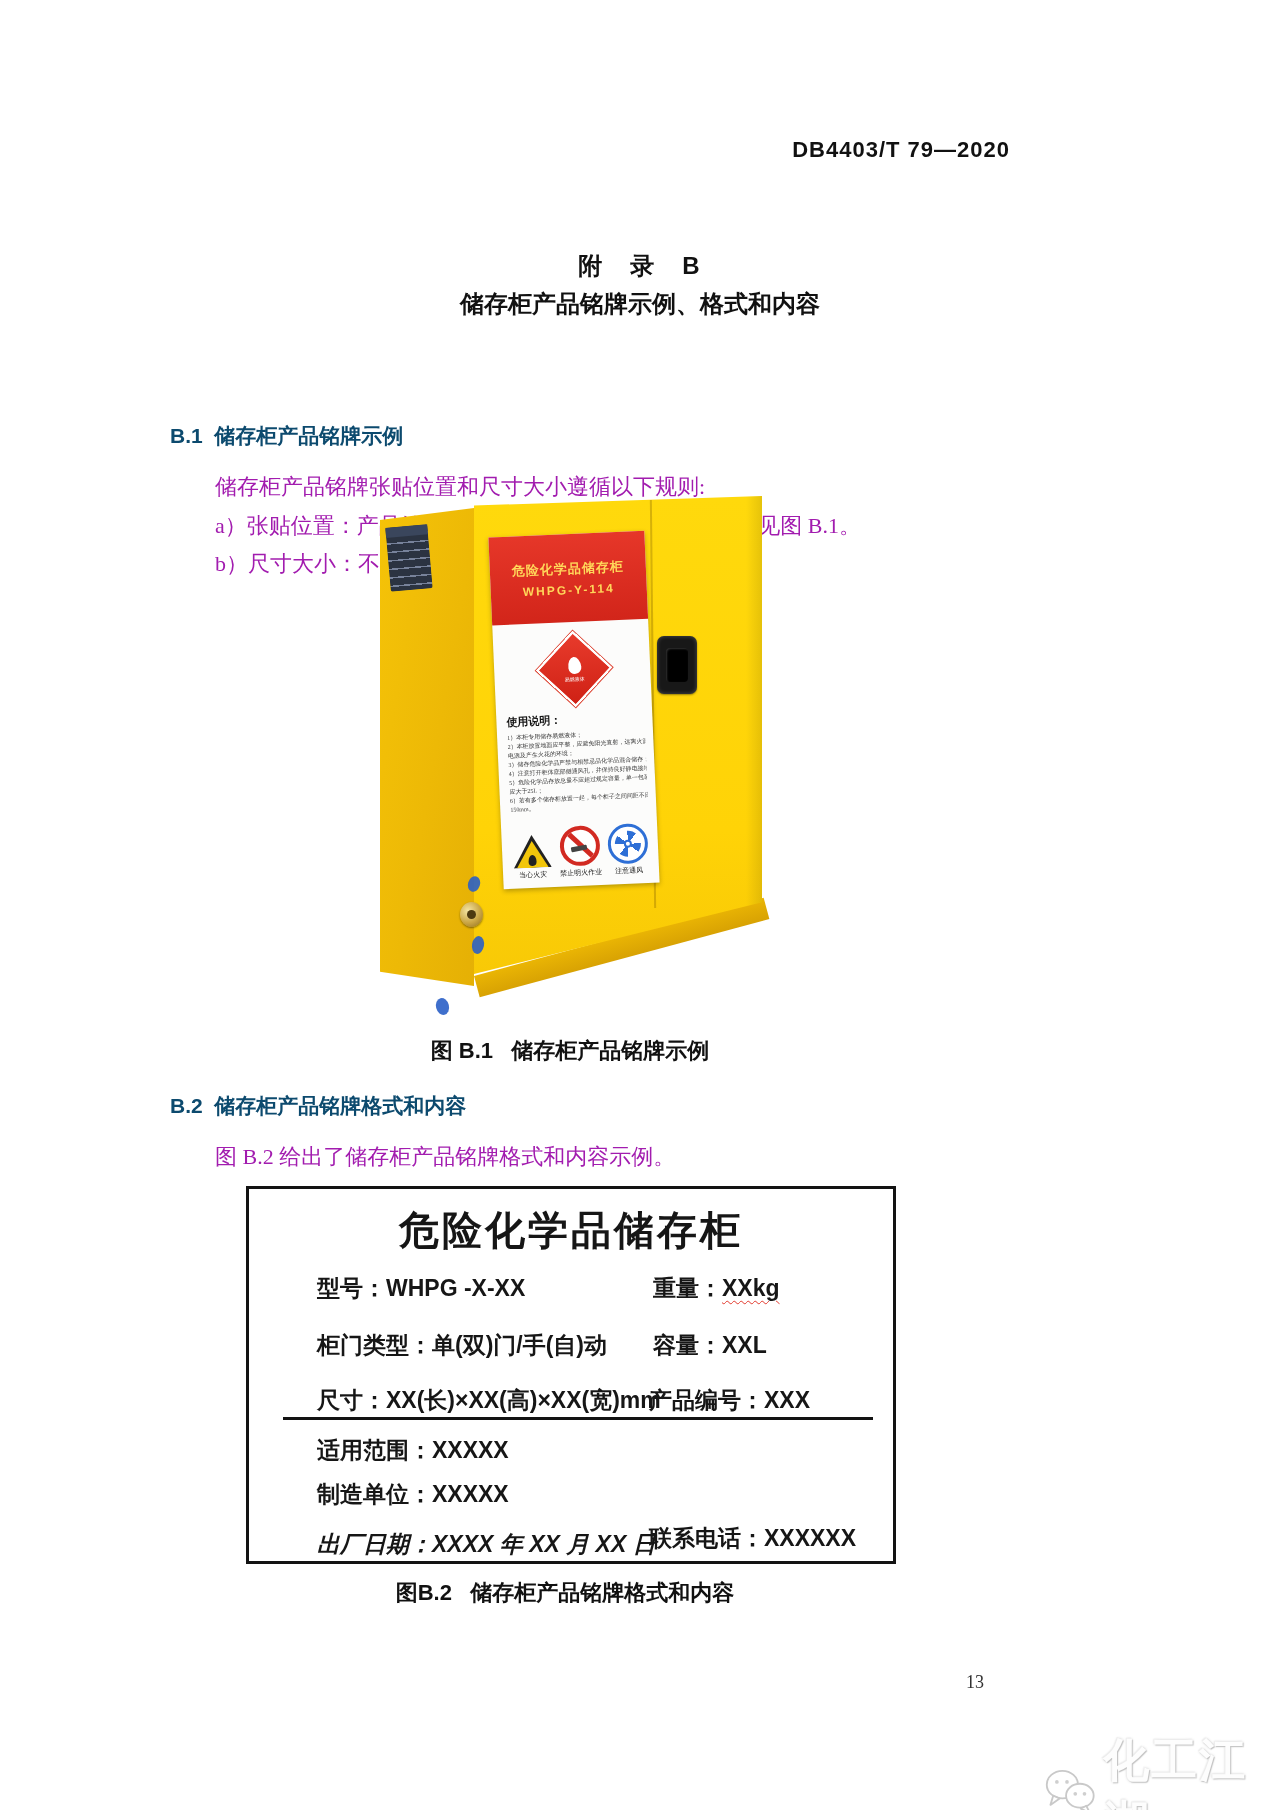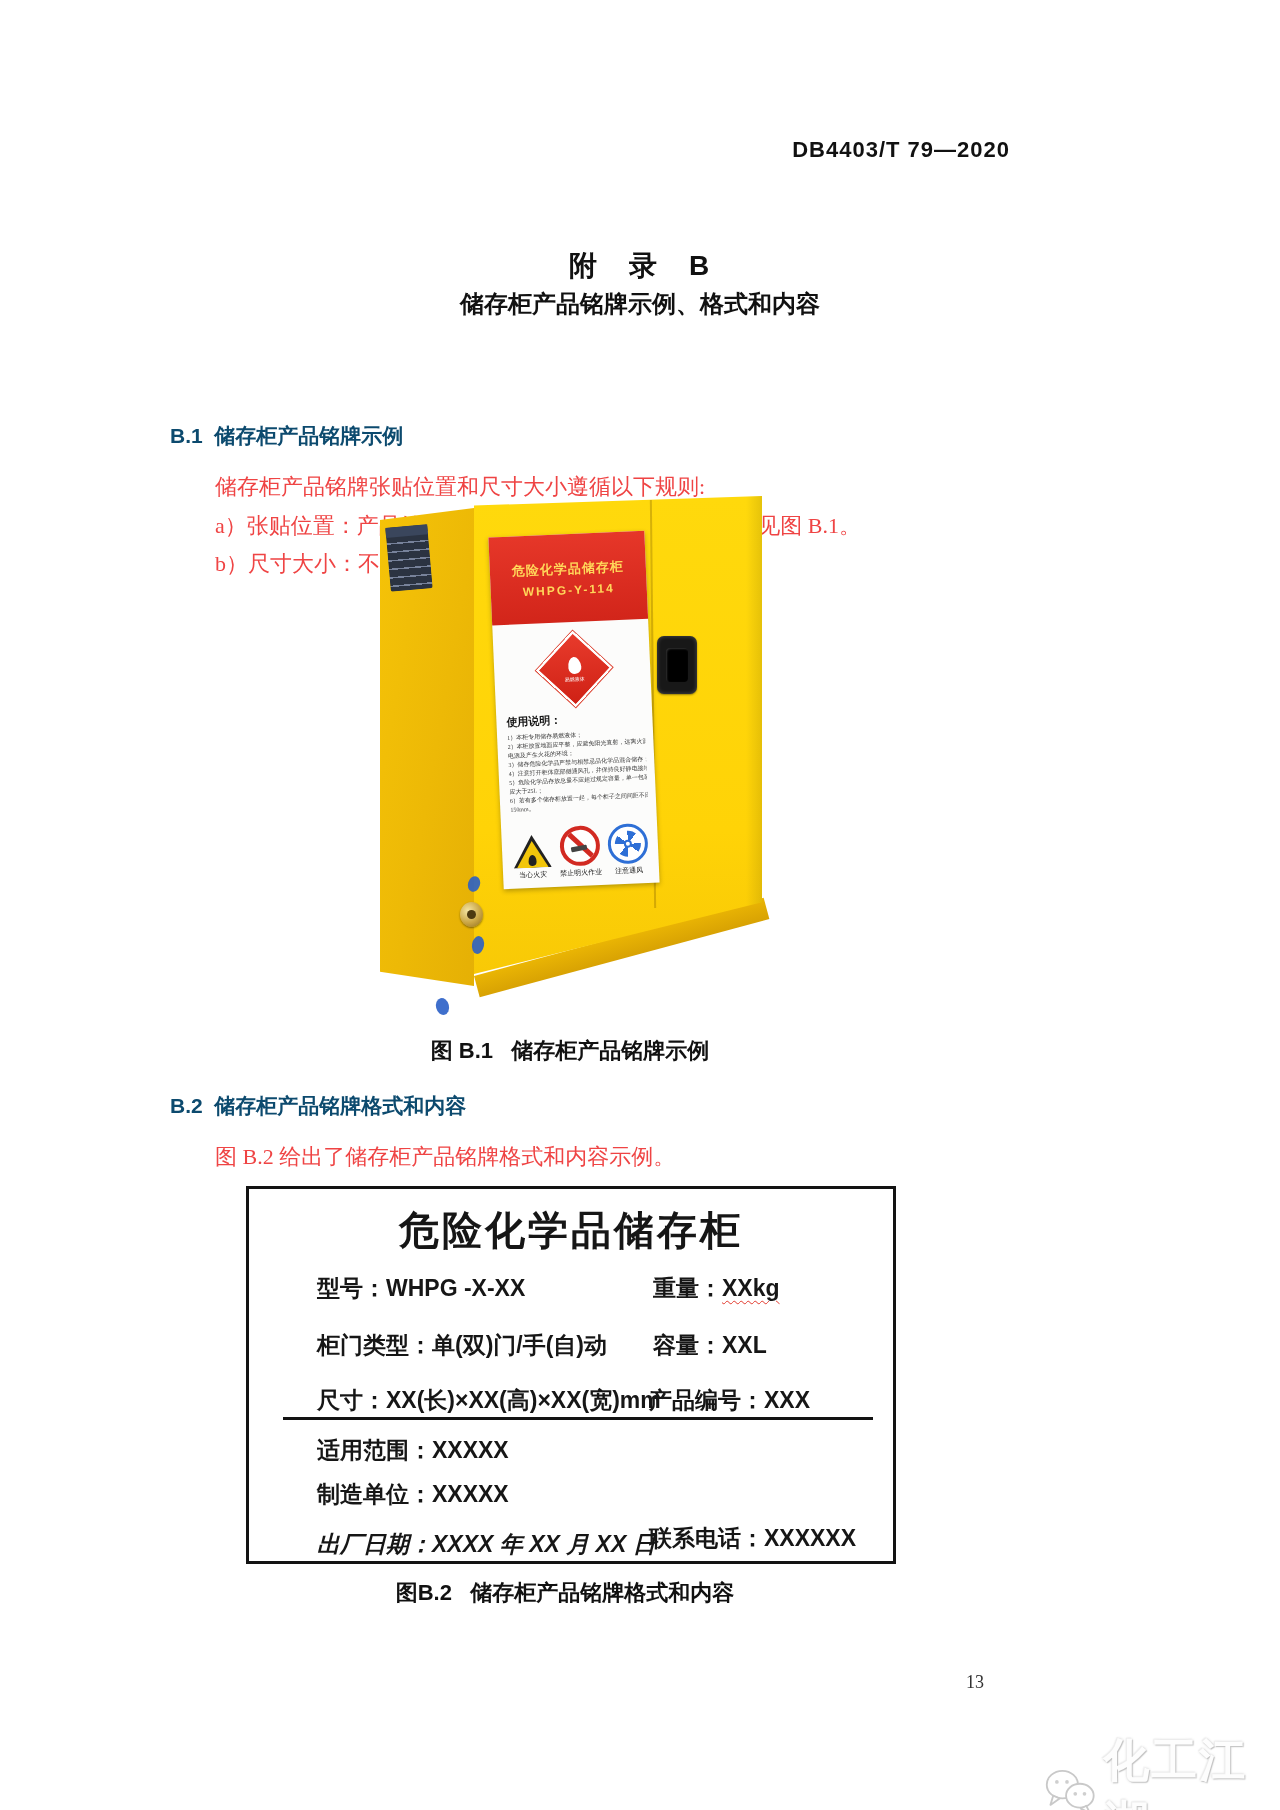--- a/index.html
+++ b/index.html
@@ -6,26 +6,26 @@
   .page{position:relative;width:1280px;height:1810px;background:#fff;margin:6px auto;overflow:hidden;
         font-family:"Liberation Serif",serif;color:#1c1c1c;}
   .abs{position:absolute;}
 
   
   .header-code{top:131px;right:270px;font-family:"Liberation Sans",sans-serif;
                font-size:22px;font-weight:600;letter-spacing:1px;color:#111;}
 
   
   .title-block{top:241px;left:0;width:100%;text-align:center;font-family:"Liberation Sans",sans-serif;font-weight:700;color:#111;}
-  .title-l1{font-size:28px;letter-spacing:2px;line-height:38px;}
+  .title-l1{font-size:24px;letter-spacing:2px;line-height:38px;}
   .title-l2{font-size:22px;line-height:38px;}
   .title-l3{font-size:24px;line-height:38px;}
 
   .h-sec{font-family:"Liberation Sans",sans-serif;font-size:21px;font-weight:700;color:#0c4a6e;white-space:pre;}
-  .body-t{font-size:22px;color:#ef4444;white-space:pre;}
+  .body-t{font-size:22px;color:#a21caf;white-space:pre;}
 
   
   .photo{left:378px;top:486px;width:390px;height:530px;}
   .cab-side{position:absolute;left:2px;top:16px;width:94px;height:478px;
             background:linear-gradient(100deg,#f5c308 0%,#edb906 55%,#e5b005 100%);
             clip-path:polygon(0 2.5%,100% 0,100% 100%,0 97%);}
   .side-plate{position:absolute;left:8px;top:18px;width:42px;height:64px;background:#2b3341;
               transform:rotate(-5deg);border-radius:2px;
               background-image:repeating-linear-gradient(#2b3341 0 7px,#77829a 7px 8.5px);}
   .side-plate-head{position:absolute;left:0;top:0;width:100%;height:10px;background:#3a465c;}

